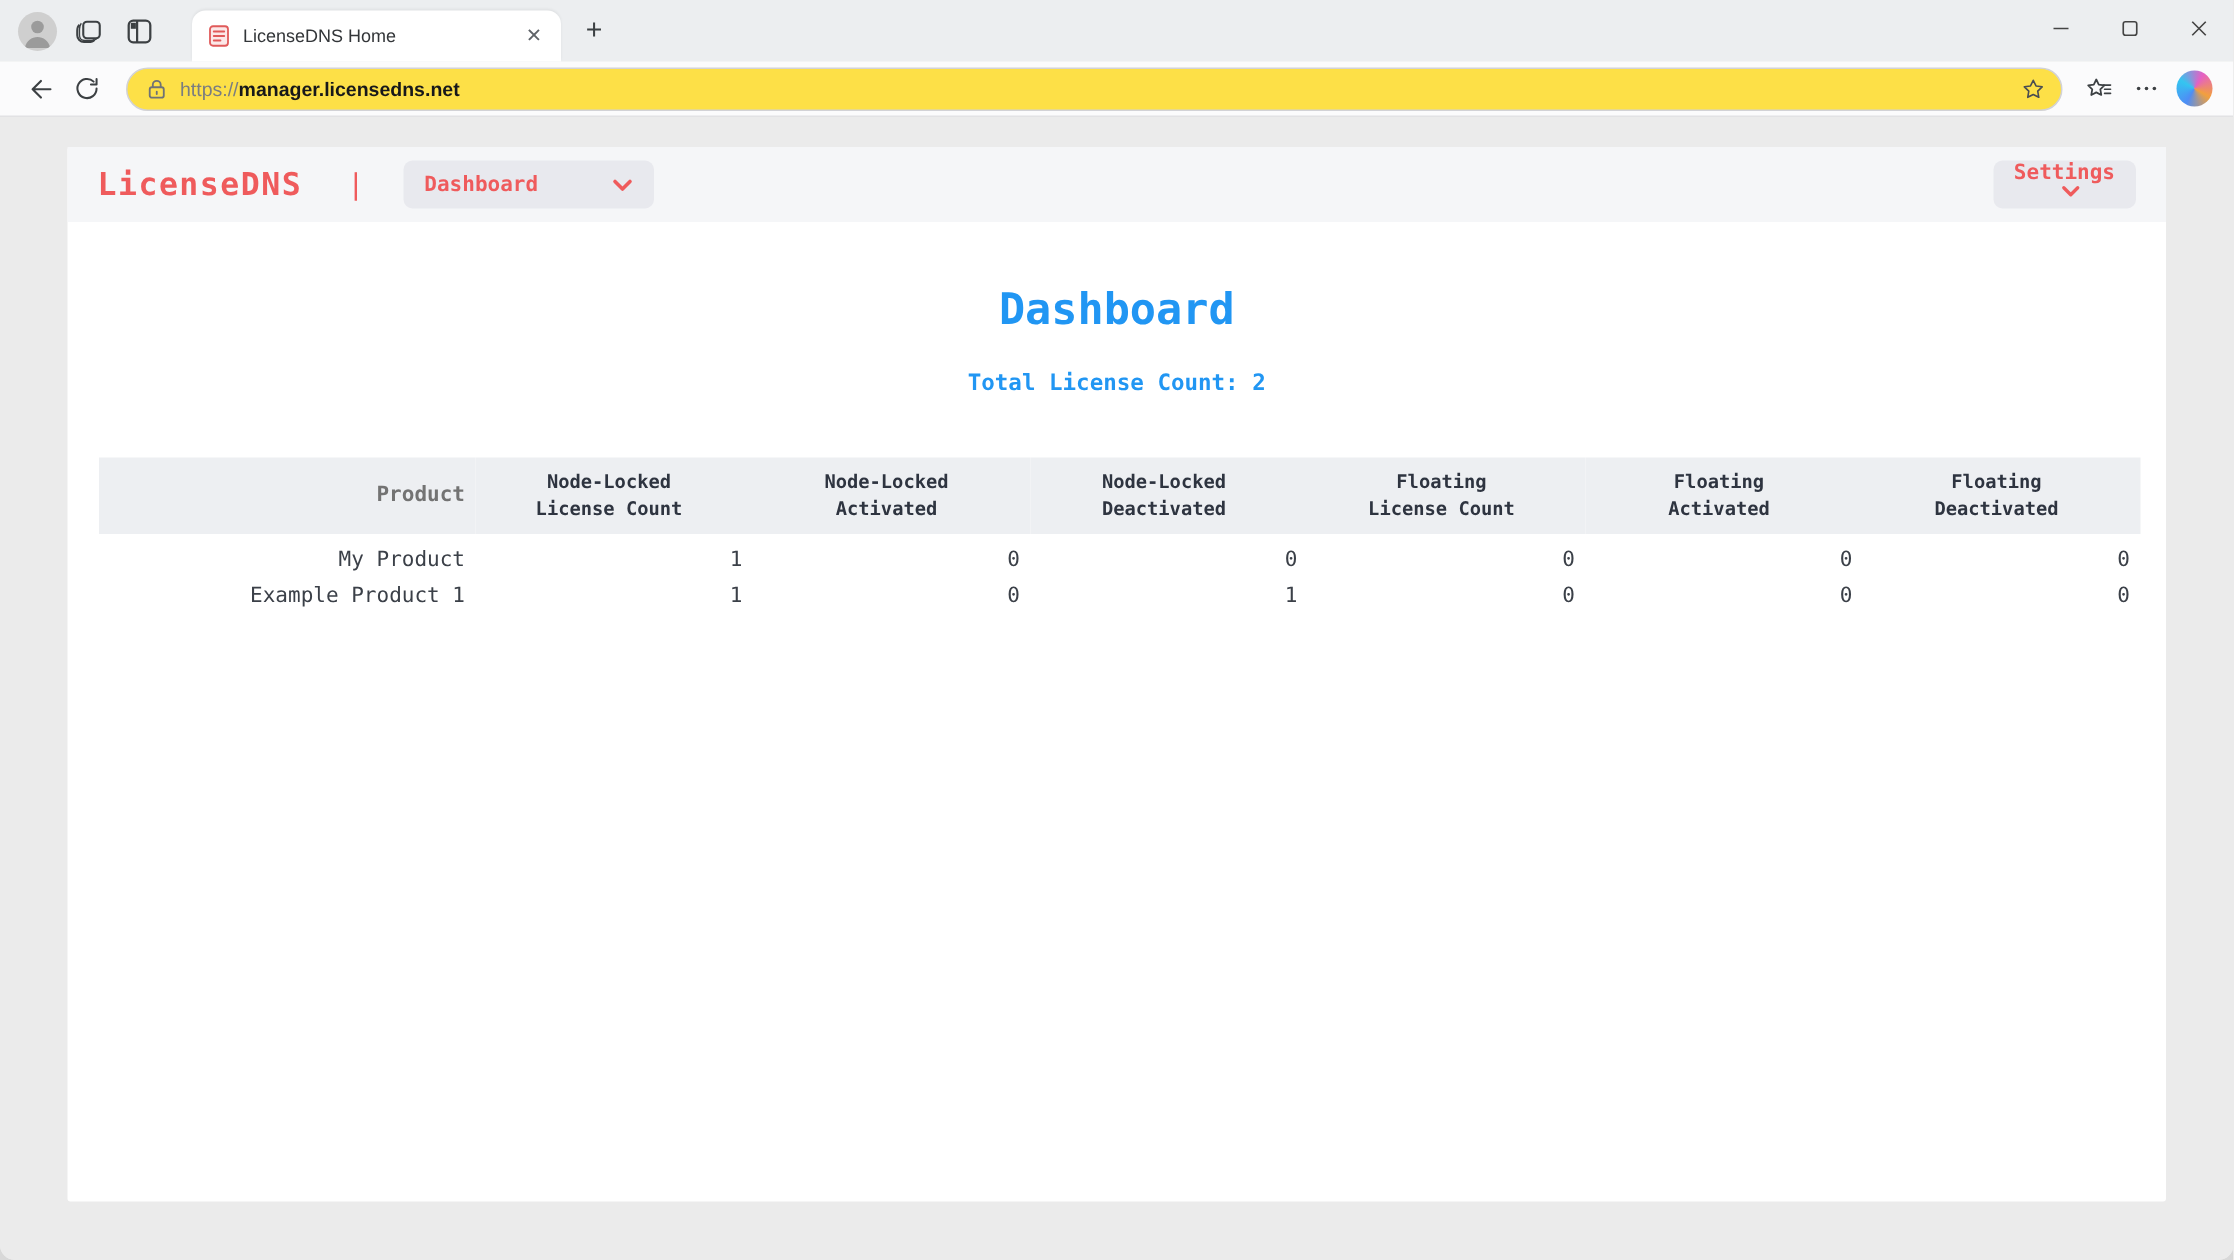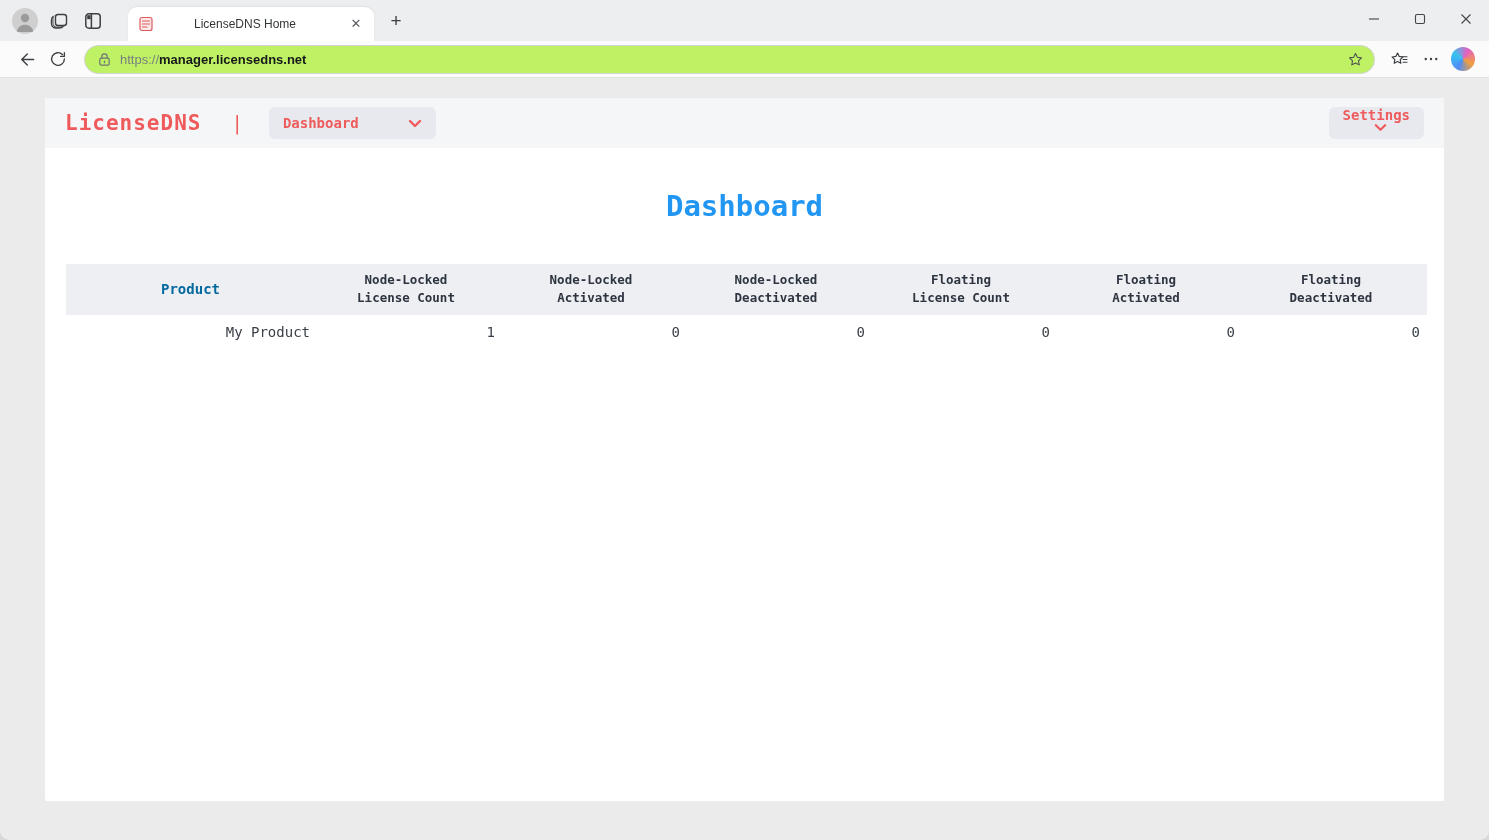--- a/index.html
+++ b/index.html
@@ -4,32 +4,32 @@
 <style>
   * { margin:0; padding:0; box-sizing:border-box; }
   html,body { width:1489px; height:840px; overflow:hidden; }
   body { font-family:"Liberation Sans","DejaVu Sans",sans-serif; background:#d8d8d8; }
   .window { width:1489px; height:840px; display:flex; flex-direction:column; border-radius:0 0 10px 10px; overflow:hidden; background:#ebebeb; }
 
   
   .tabstrip { height:41px; background:#eceef0; display:flex; align-items:center; padding-left:8px; flex:0 0 auto; }
   .chrome-icon-btn { width:34px; height:34px; display:flex; align-items:center; justify-content:center; border-radius:6px; cursor:pointer; }
   .avatar { width:26px; height:26px; border-radius:50%; background:#cfcfcf; overflow:hidden; display:flex; align-items:center; justify-content:center; }
-  .tab { margin-left:18px; width:246px; height:34px; background:#ffffff; border-radius:9px 9px 0 0; display:flex; align-items:center; padding:0 8px 0 10px; position:relative; top:3px; box-shadow:0 -1px 2px rgba(0,0,0,0.06);gap:32px; }
+  .tab { margin-left:18px; width:246px; height:34px; background:#ffffff; border-radius:9px 9px 0 0; display:flex; align-items:center; padding:0 8px 0 10px; position:relative; top:3px; box-shadow:0 -1px 2px rgba(0,0,0,0.06); }
   .tab-title { flex:1; font-size:12px; color:#333639; white-space:nowrap; overflow:hidden; margin-left:8px; }
   .tab-close { width:20px; height:20px; display:flex; align-items:center; justify-content:center; font-size:13px; color:#5f6368; border-radius:4px; cursor:pointer; }
   .newtab-btn { width:28px; height:28px; margin-left:8px; display:flex; align-items:center; justify-content:center; font-size:19px; font-weight:300; color:#3c4043; border-radius:6px; cursor:pointer; }
   .tabstrip-spacer { flex:1; }
   .win-controls { display:flex; height:41px; align-self:flex-start; }
   .win-btn { width:46px; height:38px; display:flex; align-items:center; justify-content:center; cursor:pointer; }
 
   
   .navbar { height:37px; background:#fbfbfc; border-bottom:1px solid #e2e2e4; display:flex; align-items:center; padding:0 10px; flex:0 0 auto; }
   .nav-icon { width:32px; height:30px; display:flex; align-items:center; justify-content:center; border-radius:6px; cursor:pointer; }
-  .addressbar { flex:1; height:29px; margin:0 8px 0 10px; background:#bef264; border:1px solid #d2d2d6; border-radius:15px; display:flex; align-items:center; padding:0 10px 0 12px; }
+  .addressbar { flex:1; height:29px; margin:0 8px 0 10px; background:#fde047; border:1px solid #d2d2d6; border-radius:15px; display:flex; align-items:center; padding:0 10px 0 12px; }
   .url-text { flex:1; font-size:13px; margin-left:8px; white-space:nowrap; overflow:hidden; }
   .url-scheme { color:#7a7d81; }
   .url-domain { color:#17181a; font-weight:700; }
   .copilot { width:24px; height:24px; border-radius:50%; background:conic-gradient(from 210deg,#4e8df5,#34c5f0,#e560c4,#f2a03d,#4e8df5); cursor:pointer; }
 
   
   .page { flex:1; background:#ebebeb; padding-top:20px; font-family:"DejaVu Sans Mono","Liberation Mono",monospace; }
   .card { width:1399px; height:703px; margin:0 auto; background:#ffffff; border-radius:2px; display:flex; flex-direction:column; }
   .card-header { height:50px; background:#f5f6f8; display:flex; align-items:center; padding:0 20px; flex:0 0 auto; }
   .logo { color:#ef5b5c; font-size:21px; font-weight:bold; letter-spacing:1px; }
@@ -41,21 +41,21 @@
 
   .content { text-align:center; }
   .page-title { color:#2196f3; font-size:29px; font-weight:bold; margin-top:41px; }
   .page-subtitle { color:#2196f3; font-size:18px; font-weight:bold; margin-top:27px; }
   .total-count { color:#2196f3; font-size:15px; font-weight:bold; margin-top:23px; }
 
   
   .lic-table { width:1361px; margin:41px 0 0 21px; border-collapse:collapse; table-layout:fixed; }
   .lic-table thead tr { background:#edeff2; }
   .lic-table th { font-size:12.5px; font-weight:bold; color:#2e3440; padding:7px 7px 8px 0; text-align:center; line-height:18px; vertical-align:middle; }
-  .lic-table th.product-col { text-align:center; color:#0369a1; font-size:14px; padding-left:5px;margin-top:30px; }
+  .lic-table th.product-col { text-align:right; color:#737373; font-size:14px; padding-left:5px;margin-top:30px; }
   .lic-table col.c-product { width:251px; }
   .lic-table col.c-num { width:185px; }
   .lic-table td { font-size:14px; color:#3b4048; text-align:right; padding:0 7px 0 0; height:27px; vertical-align:middle; }
   .lic-table td.product-cell { text-align:right; padding-left:5px; }
   .lic-table tbody tr:first-child td { padding-top:7px; }
   svg { display:block; }
 </style>
 </head>
 <body>
 
@@ -184,20 +184,21 @@
           <span class="chev">
             <svg width="13" height="9" viewBox="0 0 14 9" fill="none" stroke="#ef5b5c" stroke-width="2.4" stroke-linecap="round" stroke-linejoin="round">
                 <path d="M2 2l5 5 5-5"></path>
               </svg>
           </span>
         </button>
       </div>
 
       <div class="content">
         <div class="page-title">Dashboard</div>
+        <div class="total-count">Total License Count: 2</div>
       </div>
 
       <table class="lic-table">
         <colgroup>
           <col class="c-product">
             <col class="c-num">
             <col class="c-num">
             <col class="c-num">
             <col class="c-num">
             <col class="c-num">
@@ -235,18 +236,27 @@
         <tbody>
           <tr>
             <td class="product-cell">My Product</td>
             <td>1</td>
             <td>0</td>
             <td>0</td>
             <td>0</td>
             <td>0</td>
             <td>0</td>
           </tr>
+          <tr>
+            <td class="product-cell">Example Product 1</td>
+            <td>1</td>
+            <td>0</td>
+            <td>1</td>
+            <td>0</td>
+            <td>0</td>
+            <td>0</td>
+          </tr>
         </tbody>
       </table>
 
     </div>
   </div>
 </div>
 
 </body></html>

